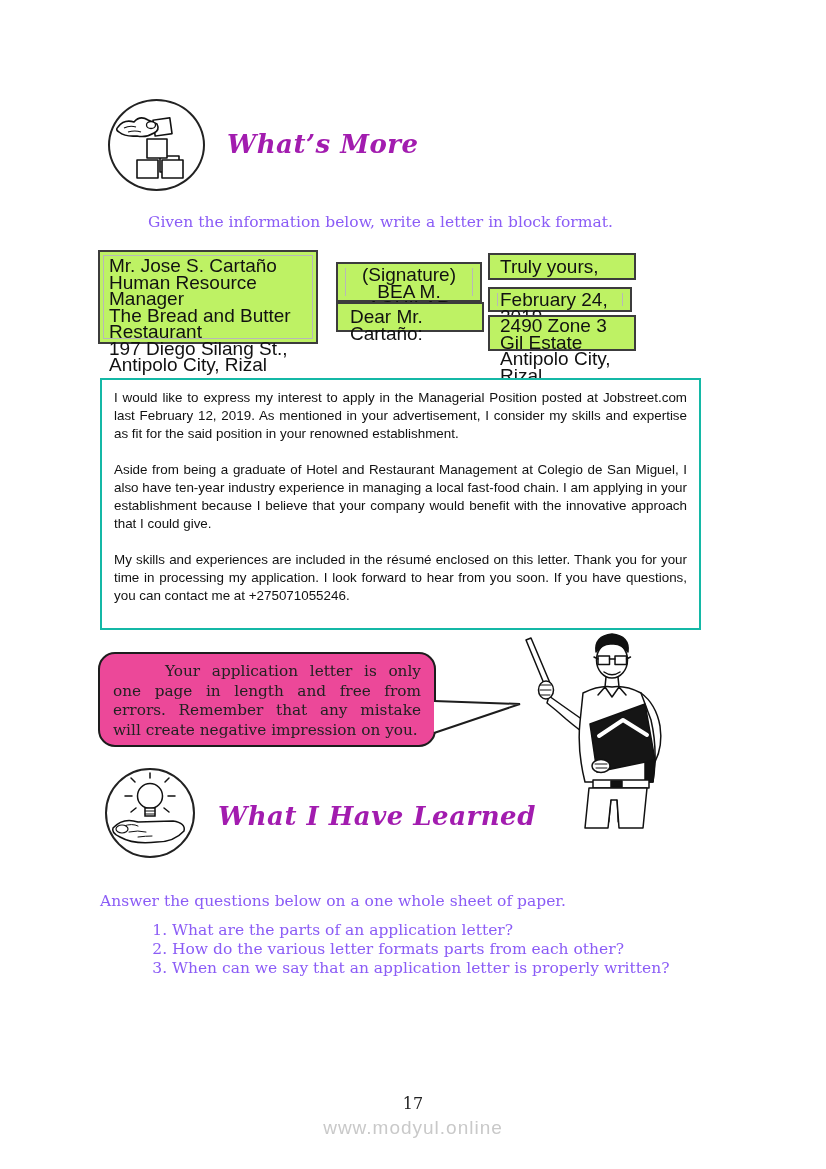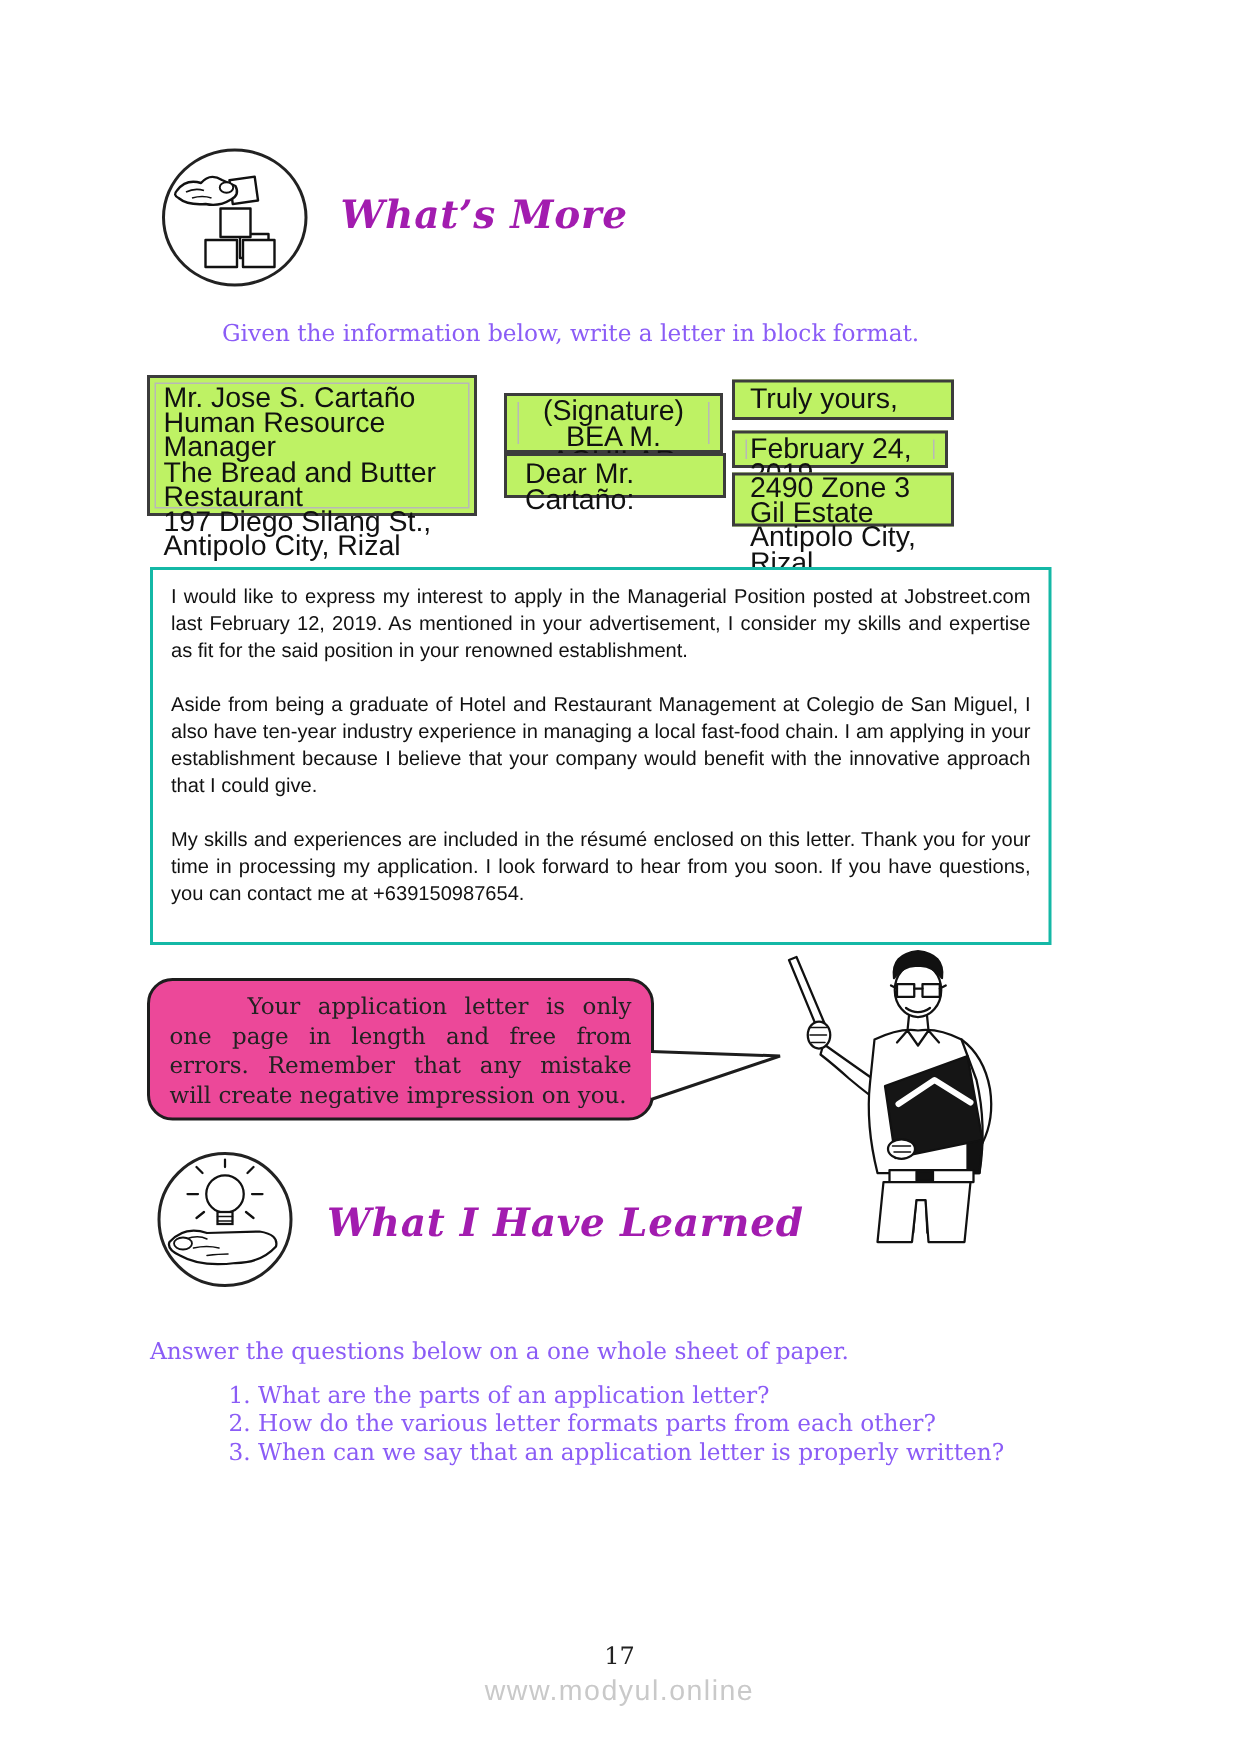--- a/index.html
+++ b/index.html
@@ -114,21 +114,21 @@
   <div class="info-box" style="left:488px; top:253px; width:148px; height:27px; padding:4px 0 16px 10px;">Truly yours,</div>
 
   <div class="info-box side-ticks" style="left:488px; top:287px; width:144px; height:25px; padding:3px 0 0 10px;">February 24, 2019</div>
 
   <div class="info-box" style="left:488px; top:315px; width:148px; height:36px; padding:1px 0 0 10px;">2490 Zone 3 Gil Estate
 Antipolo City, Rizal</div>
 
   <div class="letter-box" style="left:100px; top:378px; width:601px; height:252px;">
     <p>I would like to express my interest to apply in the Managerial Position posted at Jobstreet.com last February 12, 2019. As mentioned in your advertisement, I consider my skills and expertise as fit for the said position in your renowned establishment.</p>
     <p>Aside from being a graduate of Hotel and Restaurant Management at Colegio de San Miguel, I also have ten-year industry experience in managing a local fast-food chain. I am applying in your establishment because I believe that your company would benefit with the innovative approach that I could give.</p>
-    <p>My skills and experiences are included in the résumé enclosed on this letter. Thank you for your time in processing my application. I look forward to hear from you soon. If you have questions, you can contact me at +639150987654.</p>
+    <p>My skills and experiences are included in the résumé enclosed on this letter. Thank you for your time in processing my application. I look forward to hear from you soon. If you have questions, you can contact me at +275071055246.</p>
   </div>
 
   <div class="bubble" style="left:98px; top:652px; width:338px; height:95px;">Your application letter is only one page in length and free from errors. Remember that any mistake will create negative impression on you.</div>
   <svg class="bubble-tail" style="left:430px; top:693px;" width="98" height="48" viewBox="0 0 98 48">
     <path d="M4,8 L90,11 L4,40 Z" fill="#fff" stroke="none"></path>
     <path d="M4,8 L90,11 L4,40" fill="none" stroke="#1d1d1d" stroke-width="2"></path>
   </svg>
 
   <svg class="abs" style="left:505px; top:630px;" width="200" height="200" viewBox="0 0 200 200">
     <g stroke="#111" stroke-width="1.5" stroke-linejoin="round" stroke-linecap="round">

